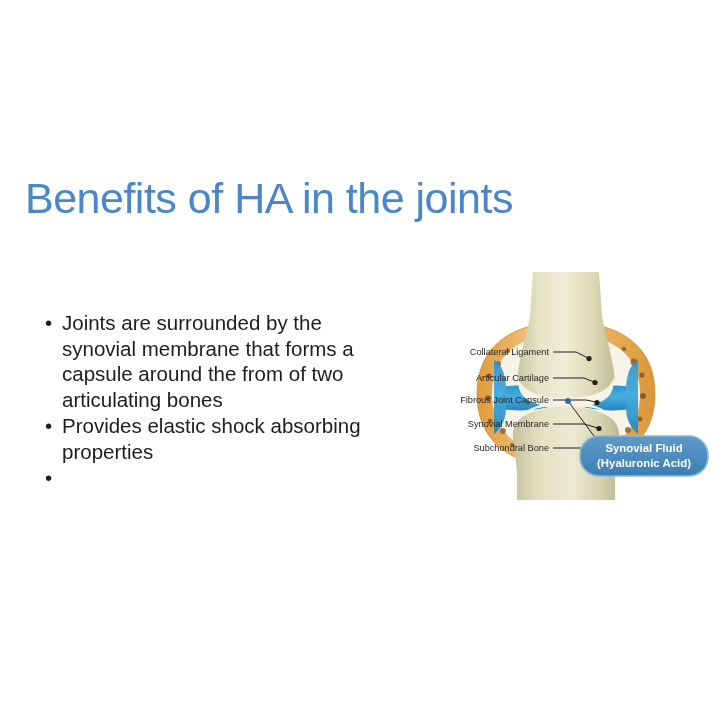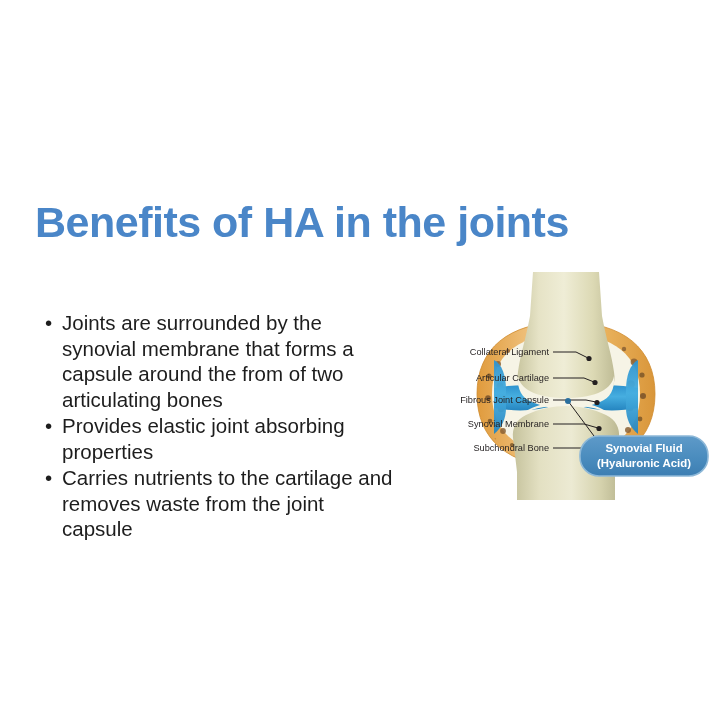--- a/index.html
+++ b/index.html
@@ -12,31 +12,30 @@
     width: 720px;
     height: 720px;
     background: #ffffff;
     overflow: hidden;
     font-family: "Liberation Sans", sans-serif;
   }
 
   
   #slide-title {
     position: absolute;
-    left: 35px;
+    left: 25px;
     top: 173px;
     width: 600px;
     font-family: "Liberation Sans", sans-serif;
-    font-weight: bold;
+    font-weight: normal;
     font-size: 43px;
     line-height: 50px;
     letter-spacing: -0.5px;
     color: #4a86c8;
     white-space: nowrap;
-    margin-top: 24px;
   }
 
   
   #bullet-list {
     position: absolute;
     left: 40px;
     top: 310px;
     width: 360px;
     margin: 0;
     padding: 0;
@@ -102,25 +101,24 @@
 
   <div id="slide-title">Benefits of HA in the joints</div>
 
   <ul id="bullet-list">
     <li class="bullet-item">
       <span class="dot">•</span>
       <span>Joints are surrounded by the synovial membrane that forms a capsule around the from of two articulating bones</span>
     </li>
     <li class="bullet-item">
       <span class="dot">•</span>
-      <span>Provides elastic joint absorbing properties</span>
+      <span>Provides elastic shock absorbing properties</span>
     </li>
     <li class="bullet-item">
       <span class="dot">•</span>
-      <span>Carries nutrients to the cartilage and removes waste from the joint capsule</span>
     </li>
   </ul>
 
   <div id="anatomy-figure">
     <svg viewBox="0 0 300 228" xmlns="http://www.w3.org/2000/svg">
       <defs>
         <linearGradient id="gBone" x1="0" y1="0" x2="1" y2="0">
           <stop offset="0%" stop-color="#c9c6a0"></stop>
           <stop offset="22%" stop-color="#e6e3c6"></stop>
           <stop offset="48%" stop-color="#efedd6"></stop>

